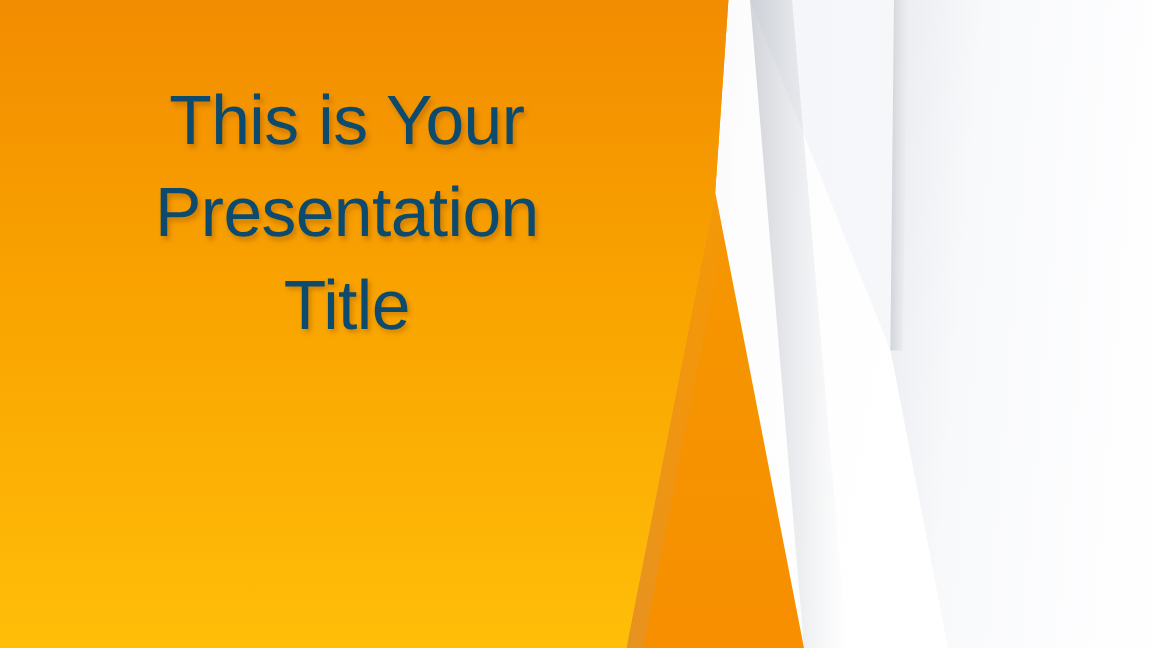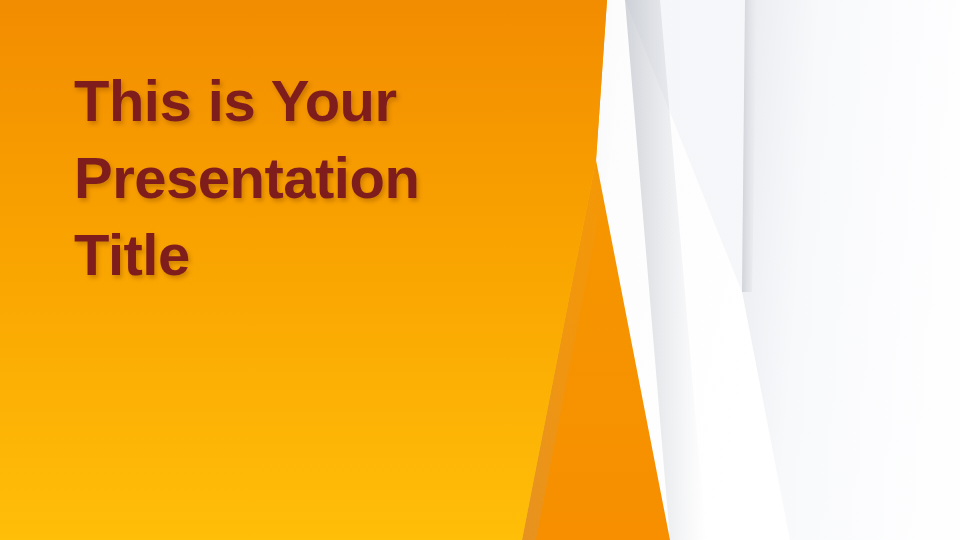--- a/index.html
+++ b/index.html
@@ -31,27 +31,28 @@
     position: absolute;
     left: 74px;
     top: 62px;
     width: 430px;
     z-index: 5;
   }
 
   .slide-title {
     margin: 0;
     font-family: "Liberation Sans", sans-serif;
-    font-weight: bold;
+    font-weight: normal;
     font-size: 58px;
     line-height: 1.33;
     letter-spacing: -0.5px;
-    color: #7f1d1d;
+    color: #0c4a6e;
     text-shadow: 2px 3px 4px rgba(120, 62, 0, 0.33);
     word-spacing: 1px;
+    text-align: center;
   }
 </style>
 </head>
 <body>
 
 <div id="slide">
 
   <svg id="artwork" viewBox="0 0 960 540" preserveAspectRatio="none">
     <defs>
       <linearGradient id="gradOrangePanel" x1="0" y1="0" x2="0" y2="1">

